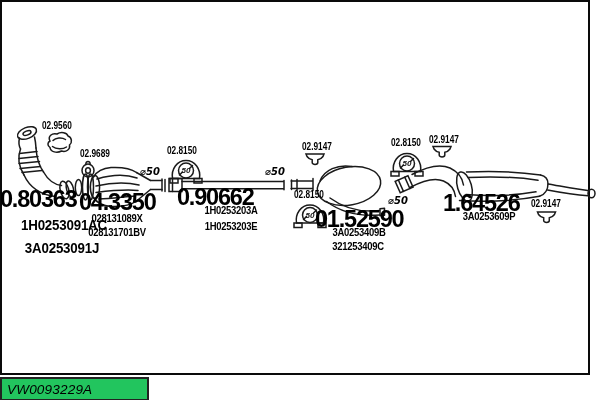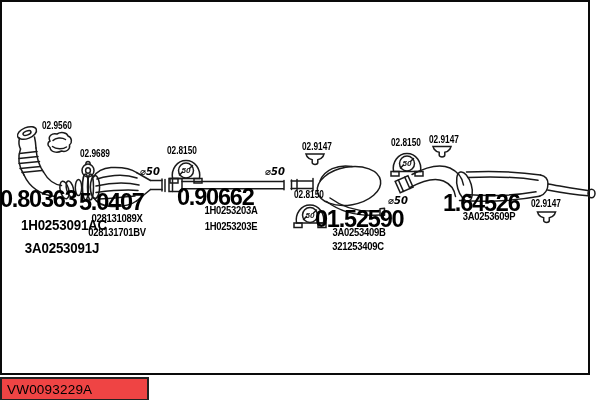--- a/index.html
+++ b/index.html
@@ -9,21 +9,21 @@
   .frame{position:absolute;left:0;top:0;width:586px;height:371px;border:2px solid #0a0a0a;background:#fff;}
   .art{position:absolute;left:0;top:0;width:600px;height:400px;}
   .art path,.art ellipse,.art rect,.art line,.art circle{fill:none;stroke:#1a1a1a;stroke-width:1.5;stroke-linecap:round;}
   .txt{position:absolute;line-height:1;white-space:nowrap;}
   .pn{font-weight:bold;font-size:23.5px;letter-spacing:-1.2px;}
   .sub{font-weight:bold;font-size:10.5px;letter-spacing:-0.3px;width:120px;text-align:center;transform:scaleX(0.9);}
   .sub-lg{font-weight:bold;font-size:14px;letter-spacing:-0.2px;width:120px;text-align:center;transform:scaleX(0.95);}
   .lbl{font-weight:bold;font-size:11.5px;transform:scaleX(0.72);transform-origin:left top;}
   .dia{font-weight:bold;font-style:italic;font-size:10px;font-family:"DejaVu Sans","Liberation Sans",sans-serif;}
   .badge{font:italic bold 8px "Liberation Sans",sans-serif;fill:#111;stroke:none;}
-  .code-box{position:absolute;left:0;top:377px;width:145px;height:20px;border:2px solid #222;background:#ef4444;}
+  .code-box{position:absolute;left:0;top:377px;width:145px;height:20px;border:2px solid #222;background:#22c55e;font-style:italic;}
   .code-box span{position:absolute;left:5px;top:3px;font-size:13.5px;letter-spacing:0.2px;}
 </style>
 </head>
 <body>
 
 <div class="stage">
   <div class="frame"></div>
 
   <svg class="art" viewBox="0 0 600 400">
 
@@ -148,21 +148,21 @@
   <div class="txt lbl" style="left:294px;top:189px">02.8150</div>
   <div class="txt lbl" style="left:391px;top:137px">02.8150</div>
   <div class="txt lbl" style="left:429px;top:134px">02.9147</div>
   <div class="txt lbl" style="left:531px;top:198px">02.9147</div>
 
   <div class="txt dia" style="left:140px;top:167px">⌀50</div>
   <div class="txt dia" style="left:265px;top:167px">⌀50</div>
   <div class="txt dia" style="left:388px;top:196px">⌀50</div>
 
   <div class="txt pn" style="left:0px;top:188px">0.80363</div>
-  <div class="txt pn" style="left:79px;top:191px">5.0407</div>
+  <div class="txt pn" style="left:79px;top:191px">04.3350</div>
   <div class="txt pn" style="left:177px;top:186px">0.90662</div>
   <div class="txt pn" style="left:315px;top:208px">01.52590</div>
   <div class="txt pn" style="left:443px;top:192px">1.64526</div>
 
   <div class="txt sub-lg" style="left:4px;top:218px">1H0253091AC</div>
   <div class="txt sub-lg" style="left:2px;top:241px">3A0253091J</div>
   <div class="txt sub" style="left:57px;top:213px">028131089X</div>
   <div class="txt sub" style="left:57px;top:227px">028131701BV</div>
   <div class="txt sub" style="left:171px;top:205px">1H0253203A</div>
   <div class="txt sub" style="left:171px;top:221px">1H0253203E</div>

